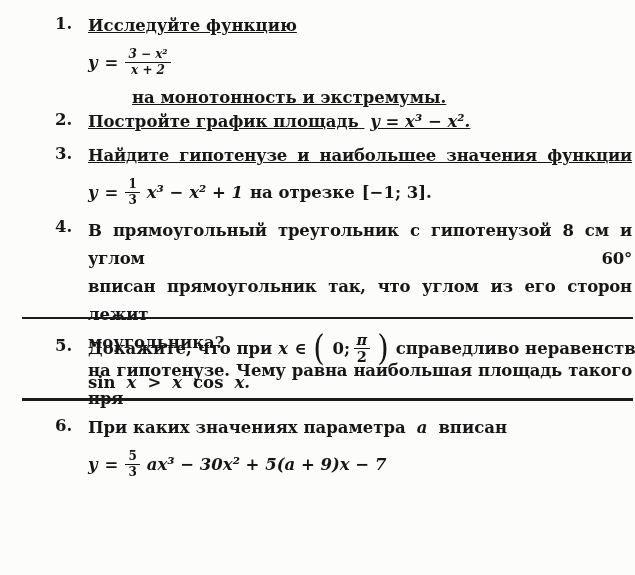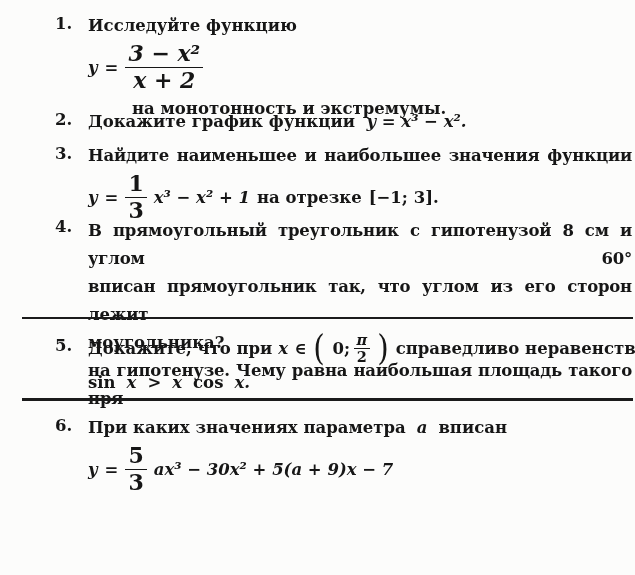--- a/index.html
+++ b/index.html
@@ -5,26 +5,26 @@
   html,body { margin:0; padding:0; background:#ffffff; }
   .page {
     position:relative; width:635px; height:575px;
     background:#fcfcfb; overflow:hidden;
     font-family:"DejaVu Serif","Liberation Serif",serif;
     font-weight:bold; color:#161616; font-size:16.5px;
   }
   .prob { position:absolute; left:55px; width:580px; }
   .pnum { position:absolute; left:0; top:0; }
   .pbody { margin-left:33px; width:544px; }
-  .line { line-height:24px; white-space:nowrap; }
+  .line { line-height:24px; white-space:nowrap;text-decoration:underline; }
   .wrapline { line-height:28px; white-space:normal; }
   .just { text-align:justify; text-align-last:justify; word-spacing:-1px; letter-spacing:-0.2px; white-space:normal; }
   .mi { font-style:italic; }
   .frow { display:flex; align-items:center; min-height:42px; margin-top:3px; column-gap:7px; white-space:nowrap; }
-  .frac { display:flex; flex-direction:column; align-items:center; line-height:1.18; font-size:22px; }
+  .frac { display:flex; flex-direction:column; align-items:center; line-height:1.18; font-size:12px; }
   .frac .fn { border-bottom:1.6px solid #161616; padding:0 3px; }
   .sfrac { display:flex; flex-direction:column; align-items:center; line-height:1.08; font-size:14.5px; }
   .sfrac .fn { border-bottom:1.4px solid #161616; padding:0 2.5px; }
   .bigp { font-size:36px; font-weight:500; line-height:40px; transform:scaleX(0.82); }
   .ptokens { display:flex; align-items:center; column-gap:6px; min-height:46px; white-space:nowrap; }
   .inparen { display:flex; align-items:center; column-gap:4px; }
   .toks { display:flex; align-items:center; column-gap:11px; white-space:nowrap; }
   .hrule { position:absolute; left:22px; width:611px; background:#1b1b1b; }
   #rule1 { top:317px; height:2px; }
   #rule2 { top:398px; height:3px; }
@@ -48,30 +48,30 @@
         </span>
       </div>
       <div class="line mt3">на монотонность и экстремумы.</div>
     </div>
   </div>
 
   <div class="prob" style="top:110px;">
     <span class="pnum">2.</span>
     <div class="pbody">
       <div class="line">
-        <span>Докажите график функции</span>
+        <span>Постройте график площадь</span>
         <span class="mi" style="margin-left:0.35em;">y = x³ − x².</span>
       </div>
     </div>
   </div>
 
   <div class="prob" style="top:144px;">
     <span class="pnum">3.</span>
     <div class="pbody">
-      <div class="line just">Найдите наименьшее и наибольшее значения функции</div>
+      <div class="line just">Найдите гипотенузе и наибольшее значения функции</div>
       <div class="frow">
         <span class="mi">y</span>
         <span>=</span>
         <span class="frac">
           <span class="fn">1</span>
           <span class="fd">3</span>
         </span>
         <span class="mi">x³ − x² + 1</span>
         <span>на отрезке</span>
         <span>[−1; 3].</span>

